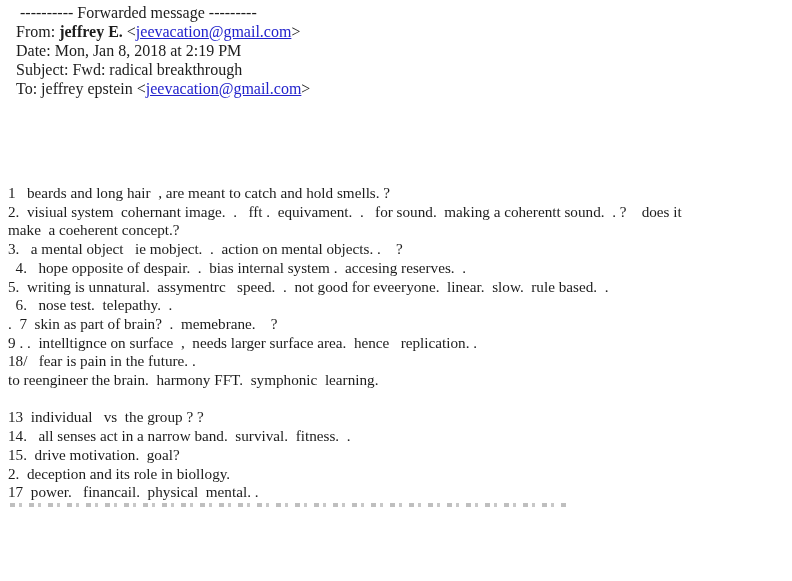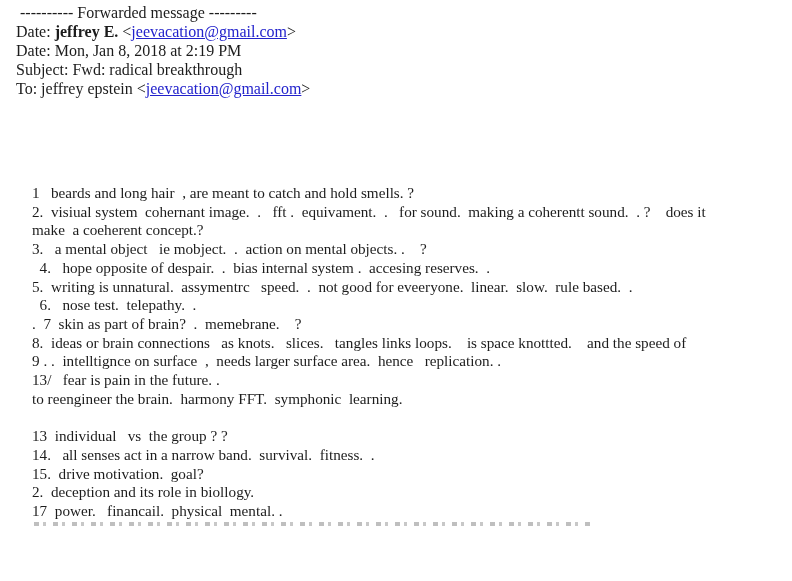--- a/index.html
+++ b/index.html
@@ -34,21 +34,21 @@
   }
   a.email-link {
     color: #2222cc;
     text-decoration: underline;
     cursor: pointer;
   }
   .header-body-gap {
     height: 86px;
   }
   .email-body {
-    padding: 0 10px 0 32px;
+    padding: 0 10px 0 8px;
     font-size: 15.2px;
     line-height: 18.7px;
   }
   .line {
     white-space: pre;
     min-height: 18.7px;
   }
   .cropped-text-line {
     margin-left: 2px;
     margin-top: 1px;
@@ -65,44 +65,43 @@
   }
 </style>
 </head>
 <body>
 
 <div class="page">
 
   <div class="email-header">
     <div class="hline forwarded-marker">---------- Forwarded message ---------</div>
 
-    <div class="hline"><span>Date: </span><span class="bold-name">jeffrey E.</span><span> &lt;</span><a class="email-link">jeevacation@gmail.com</a><span>&gt;</span></div>
+    <div class="hline"><span>From: </span><span class="bold-name">jeffrey E.</span><span> &lt;</span><a class="email-link">jeevacation@gmail.com</a><span>&gt;</span></div>
 
     <div class="hline">Date: Mon, Jan 8, 2018 at 2:19 PM</div>
 
     <div class="hline">Subject: Fwd: radical breakthrough</div>
 
     <div class="hline"><span>To: jeffrey epstein &lt;</span><a class="email-link">jeevacation@gmail.com</a><span>&gt;</span></div>
   </div>
 
   <div class="header-body-gap"></div>
 
   <div class="email-body">
 
     <div class="line">1   beards and long hair  , are meant to catch and hold smells. ?</div>
       <div class="line">2.  visiual system  cohernant image.  .   fft .  equivament.  .   for sound.  making a coherentt sound.  . ?    does it</div>
       <div class="line">make  a coeherent concept.?</div>
       <div class="line">3.   a mental object   ie mobject.  .  action on mental objects. .    ?</div>
       <div class="line">  4.   hope opposite of despair.  .  bias internal system .  accesing reserves.  .</div>
       <div class="line">5.  writing is unnatural.  assymentrc   speed.  .  not good for eveeryone.  linear.  slow.  rule based.  .</div>
       <div class="line">  6.   nose test.  telepathy.  .</div>
       <div class="line">.  7  skin as part of brain?  .  memebrane.    ?</div>
-      <div class="line">8.  ideas or brain connections   as knots.   slices.   tangles links loops.    is space knottted.    and the speed of</div>
       <div class="line">9 . .  intelltignce on surface  ,  needs larger surface area.  hence   replication. .</div>
-      <div class="line">13/   fear is pain in the future. .</div>
+      <div class="line">18/   fear is pain in the future. .</div>
       <div class="line">to reengineer the brain.  harmony FFT.  symphonic  learning.</div>
       <div class="line">&nbsp;</div>
       <div class="line">13  individual   vs  the group ? ?</div>
       <div class="line">14.   all senses act in a narrow band.  survival.  fitness.  .</div>
       <div class="line">15.  drive motivation.  goal?</div>
       <div class="line">2.  deception and its role in biollogy.</div>
       <div class="line">17  power.   financail.  physical  mental. .</div>
       <div class="cropped-text-line"></div>
   </div>
 

